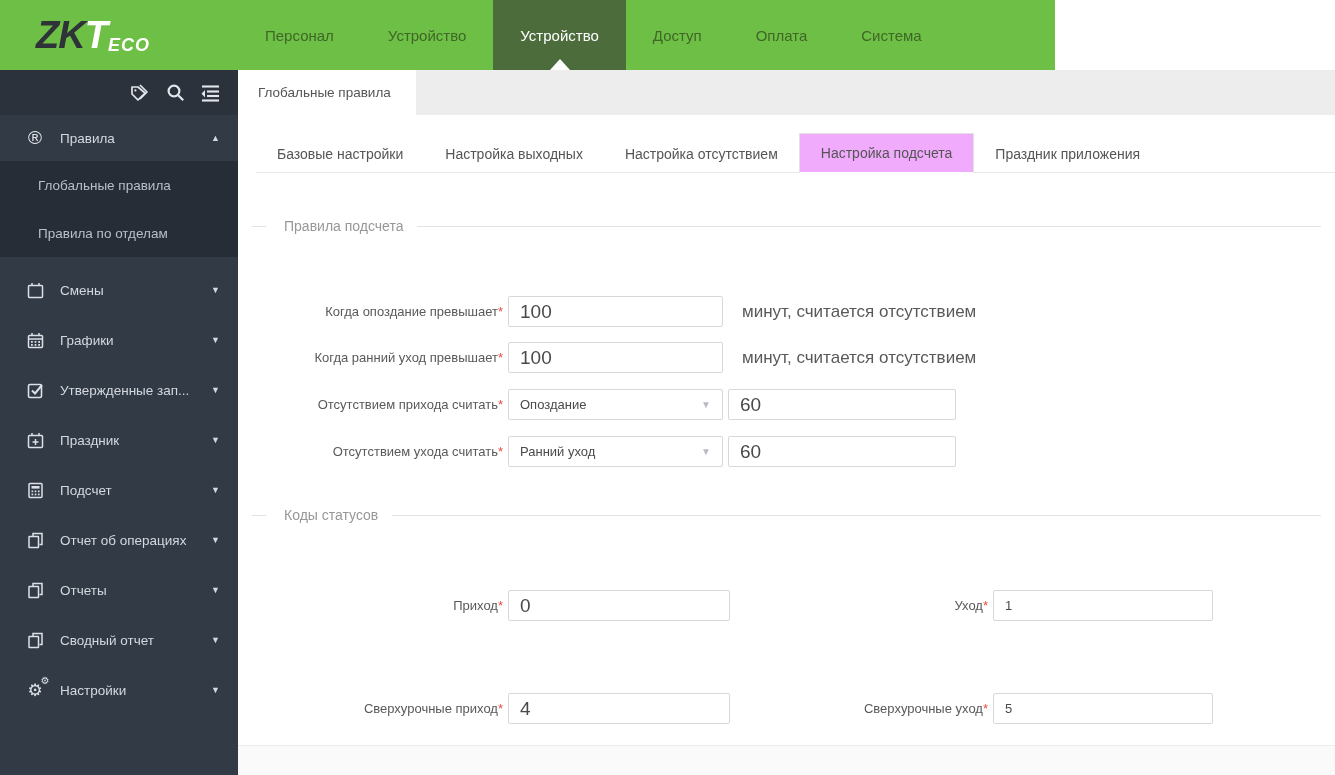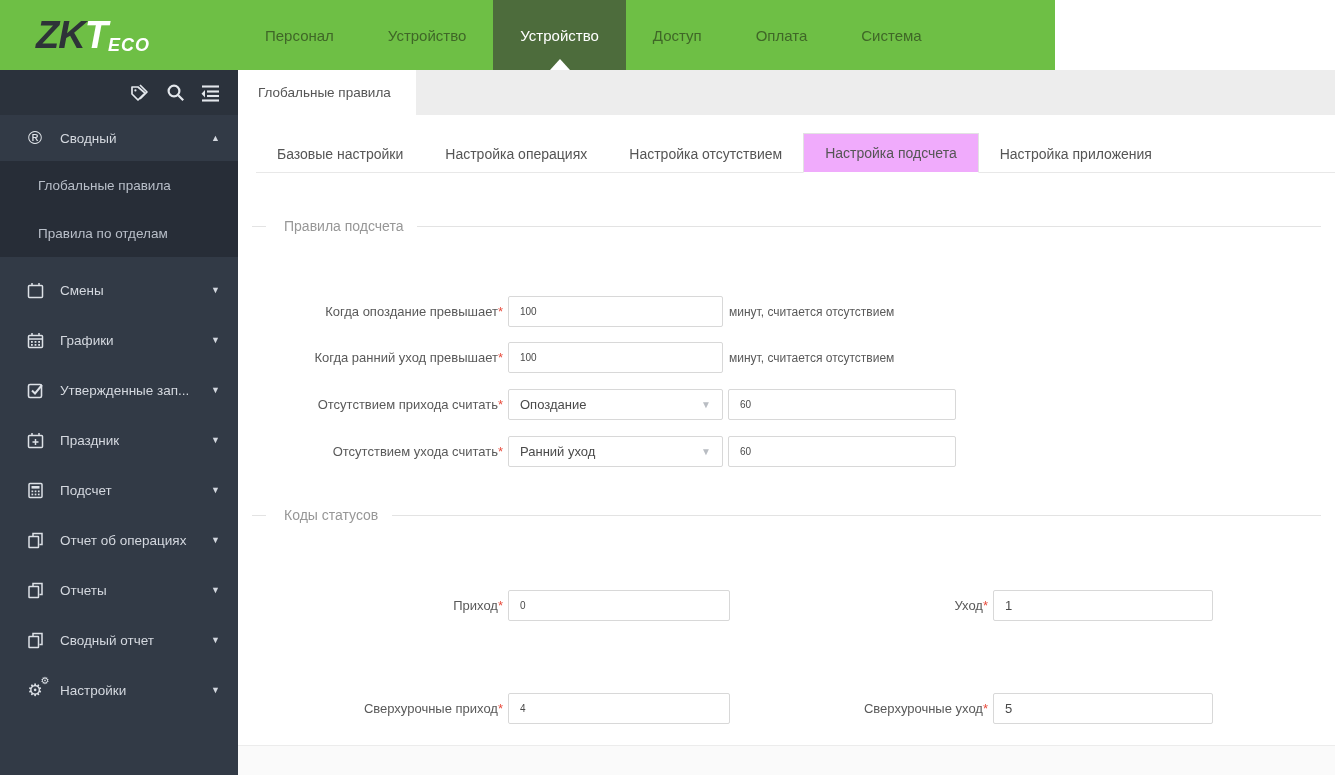--- a/index.html
+++ b/index.html
@@ -44,24 +44,24 @@
   .subtab.active { background:#f0abfc; border:1px solid #e2e2e2; border-bottom:1px solid #fff; }
 
   .section-title { position:absolute; left:14px; right:14px; display:flex; align-items:center; }
   .section-title .dash { width:14px; height:1px; background:#e3e3e3; }
   .section-title .txt { font-size:14px; color:#979797; padding:0 14px 0 18px; font-weight:400; }
   .section-title .line { flex:1; height:1px; background:#e3e3e3; }
 
   .form-row { position:absolute; left:0; display:flex; align-items:center; height:31px; }
   .f-label { width:265px; text-align:right; font-size:13px; color:#595959; }
   .asterisk { color:#e84c3d; font-size:13px; }
-  .f-input { margin-left:5px; width:215px; height:31px; border:1px solid #d8d8d8; border-radius:2px; padding:0 11px; font-size:10px; color:#4a4a4a; font-family:"Liberation Sans", sans-serif; outline:none; background:#fff; }
+  .f-input { margin-left:5px; width:215px; height:31px; border:1px solid #d8d8d8; border-radius:2px; padding:0 11px; font-size:19px; color:#4a4a4a; font-family:"Liberation Sans", sans-serif; outline:none; background:#fff; }
   .f-select { margin-left:5px; width:215px; height:31px; border:1px solid #d8d8d8; border-radius:2px; padding:0 11px; font-size:13px; color:#4a4a4a; background:#fff; display:flex; align-items:center; justify-content:space-between; cursor:pointer; }
   .f-select .sel-arrow { color:#b9bdc3; font-size:10px; }
-  .f-suffix { margin-left:6px; font-size:12px; color:#595959; }
+  .f-suffix { margin-left:19px; font-size:17px; color:#595959; }
   .f-input2 { width:228px; }
 
   .sc-label-r { width:218px; margin-left:40px; text-align:right; font-size:13px; color:#595959; }
   .sc-input-r { margin-left:5px; width:220px; height:31px; border:1px solid #d8d8d8; border-radius:2px; padding:0 11px; font-size:13px; color:#4a4a4a; font-family:"Liberation Sans", sans-serif; outline:none; background:#fff; }
   .sc-input-l { width:222px; }
 
   .footer-strip { position:absolute; left:0; right:0; bottom:0; height:30px; background:#fafafa; border-top:1px solid #ececec; }
 
   svg { display:block; }
 </style>
@@ -120,21 +120,21 @@
         <line x1="3" y1="17.5" x2="20" y2="17.5"></line>
         <path d="M6 7 L2.5 10.7 L6 14.4 Z" fill="currentColor" stroke="none"></path>
       </svg>
     </span>
   </div>
 
   <div class="menu-item">
     <span class="mi-icon">
         <span class="reg-glyph">®</span>
       </span>
-    <span class="mi-label">Сводный</span>
+    <span class="mi-label">Правила</span>
     <span class="mi-arrow">▲</span>
   </div>
 
   <div class="submenu">
     <div class="submenu-item">
       <span>Глобальные правила</span>
     </div>
     <div class="submenu-item">
       <span>Правила по отделам</span>
     </div>
@@ -255,24 +255,24 @@
 
 <div class="main">
   <div class="pagetab-strip">
     <div class="pagetab">
       <span>Глобальные правила</span>
     </div>
   </div>
 
   <div class="subtabs">
     <div class="subtab"><span>Базовые настройки</span></div>
-    <div class="subtab"><span>Настройка операциях</span></div>
+    <div class="subtab"><span>Настройка выходных</span></div>
     <div class="subtab"><span>Настройка отсутствием</span></div>
     <div class="subtab active"><span>Настройка подсчета</span></div>
-    <div class="subtab"><span>Настройка приложения</span></div>
+    <div class="subtab"><span>Праздник приложения</span></div>
   </div>
 
   <div class="section-title" style="top:148px;">
     <span class="dash"></span>
     <span class="txt">Правила подсчета</span>
     <span class="line"></span>
   </div>
 
   <div class="form-row" style="top:226px;">
     <span class="f-label"><span>Когда опоздание превышает</span><span class="asterisk">*</span></span>

